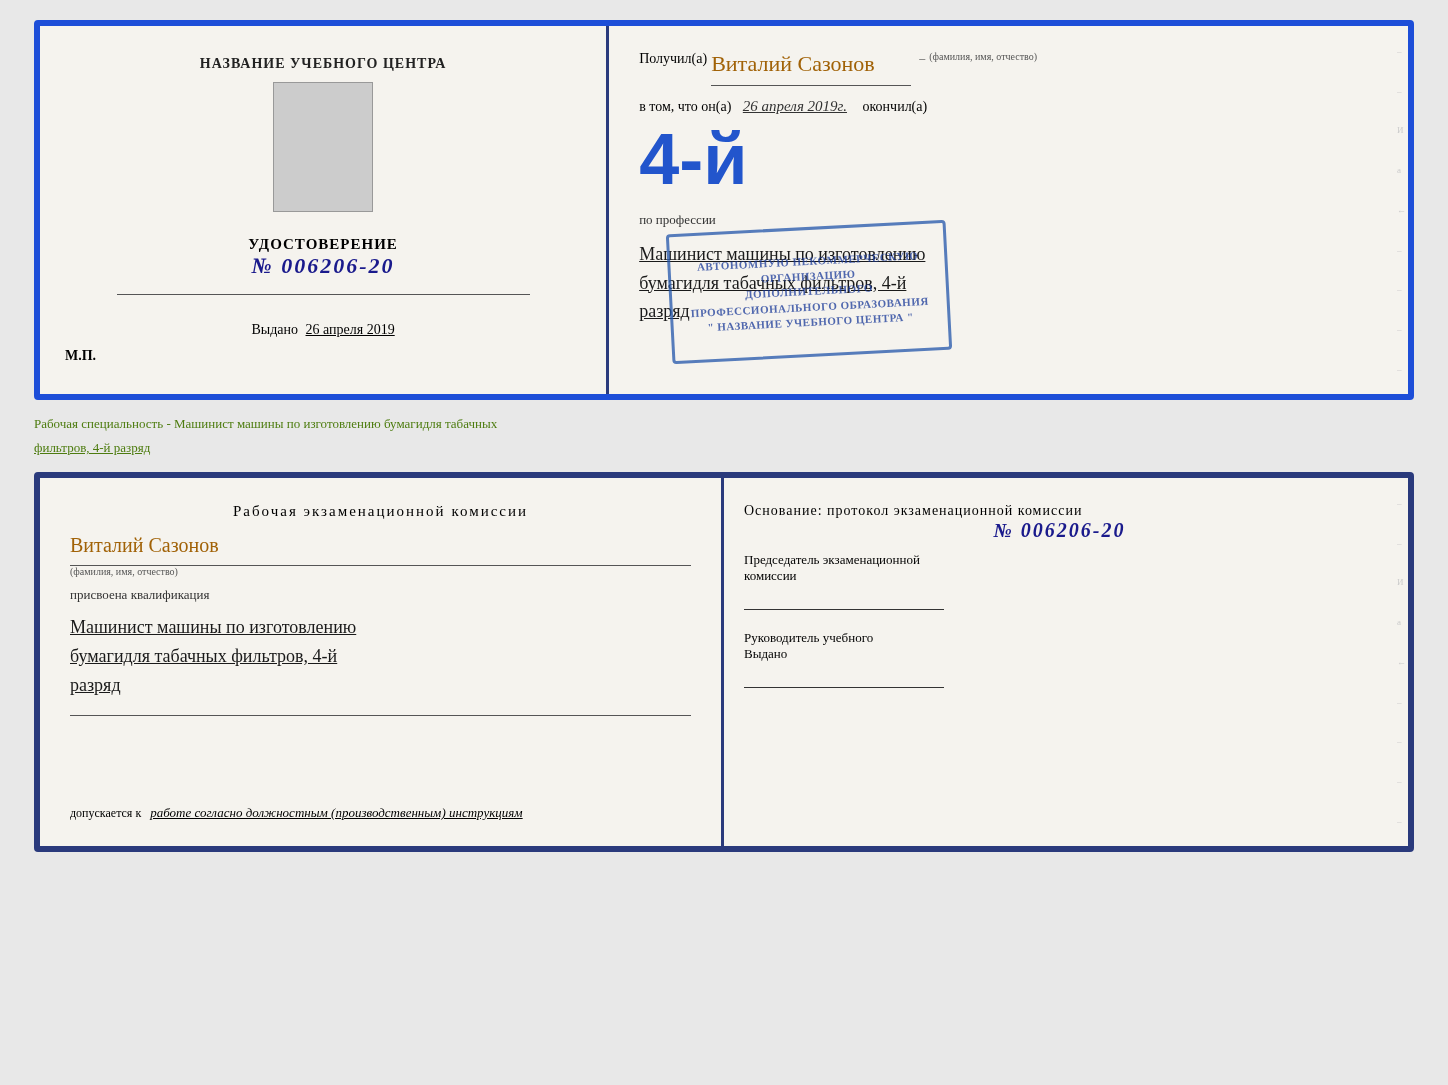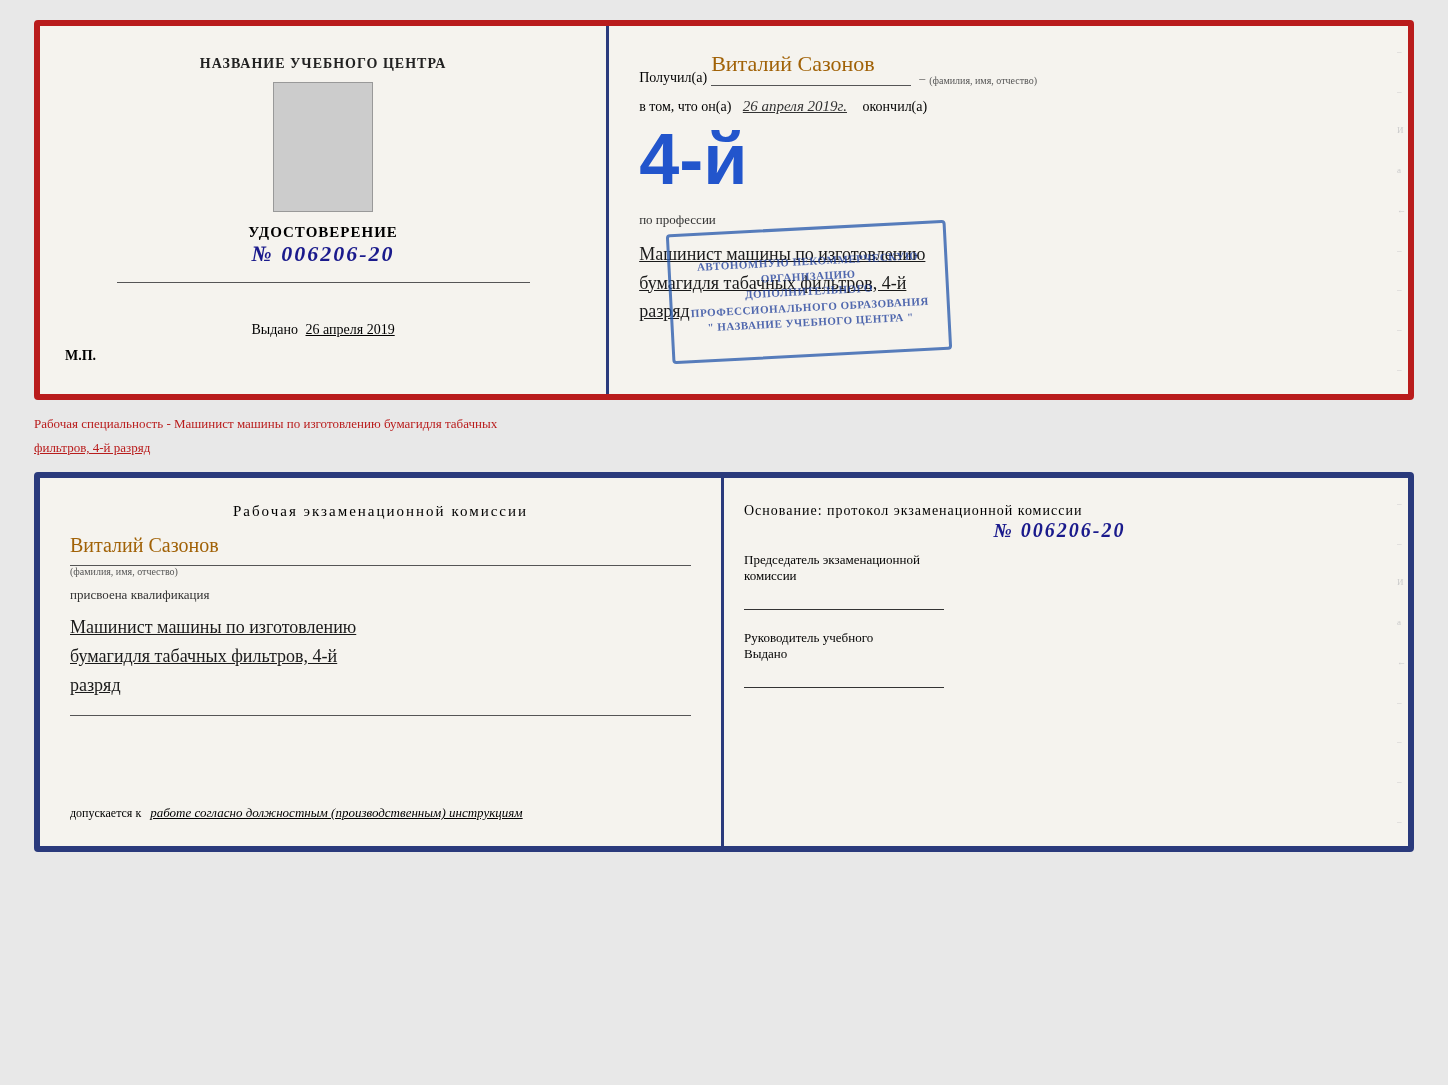--- a/index.html
+++ b/index.html
@@ -19,21 +19,21 @@
       display: flex;
       flex-direction: column;
       gap: 8px;
     }
 
     
     .certificate-top {
       display: flex;
       width: 100%;
       background: #f5f3ee;
-      border: 6px solid #b91c1c;
+      border: 6px solid #1d4ed8;
       border-radius: 4px;
       min-height: 380px;
       position: relative;
       overflow: hidden;
     }
 
     .cert-left {
       width: 42%;
       border-right: 3px solid #2a3a7c;
       padding: 30px 25px;
@@ -85,35 +85,35 @@
     .udostoverenie-number {
       font-size: 22px;
       font-style: italic;
       color: #1a1a8c;
       font-weight: bold;
       letter-spacing: 2px;
     }
 
     .vydano-line {
       font-size: 14px;
-      margin-top: 24px;
+      margin-top: 12px;
     }
 
     .mp-label {
       font-size: 14px;
       margin-top: 10px;
       align-self: flex-start;
       font-weight: bold;
     }
 
     
     .poluchil-line {
       font-size: 14px;
       display: flex;
-      align-items: flex-end;
+      align-items: flex-start;
       flex-wrap: wrap;
       gap: 4px;
     }
     .handwritten-name {
       font-family: 'Segoe Script', 'Brush Script MT', cursive;
       font-size: 22px;
       color: #a16207;
       border-bottom: 1px solid #555;
       padding-bottom: 8px;
       min-width: 200px;
@@ -179,21 +179,21 @@
       font-family: 'Segoe Script', 'Brush Script MT', cursive;
       font-size: 18px;
       color: #1a1a1a;
       text-decoration: underline;
       line-height: 1.6;
     }
 
     
     .separator-label {
       font-size: 13px;
-      color: #b91c1c;
+      color: #4d7c0f;
       padding: 4px 0;
       text-decoration: none;
     }
     .separator-label span.underline {
       text-decoration: underline;
     }
 
     
     .certificate-bottom {
       display: flex;

